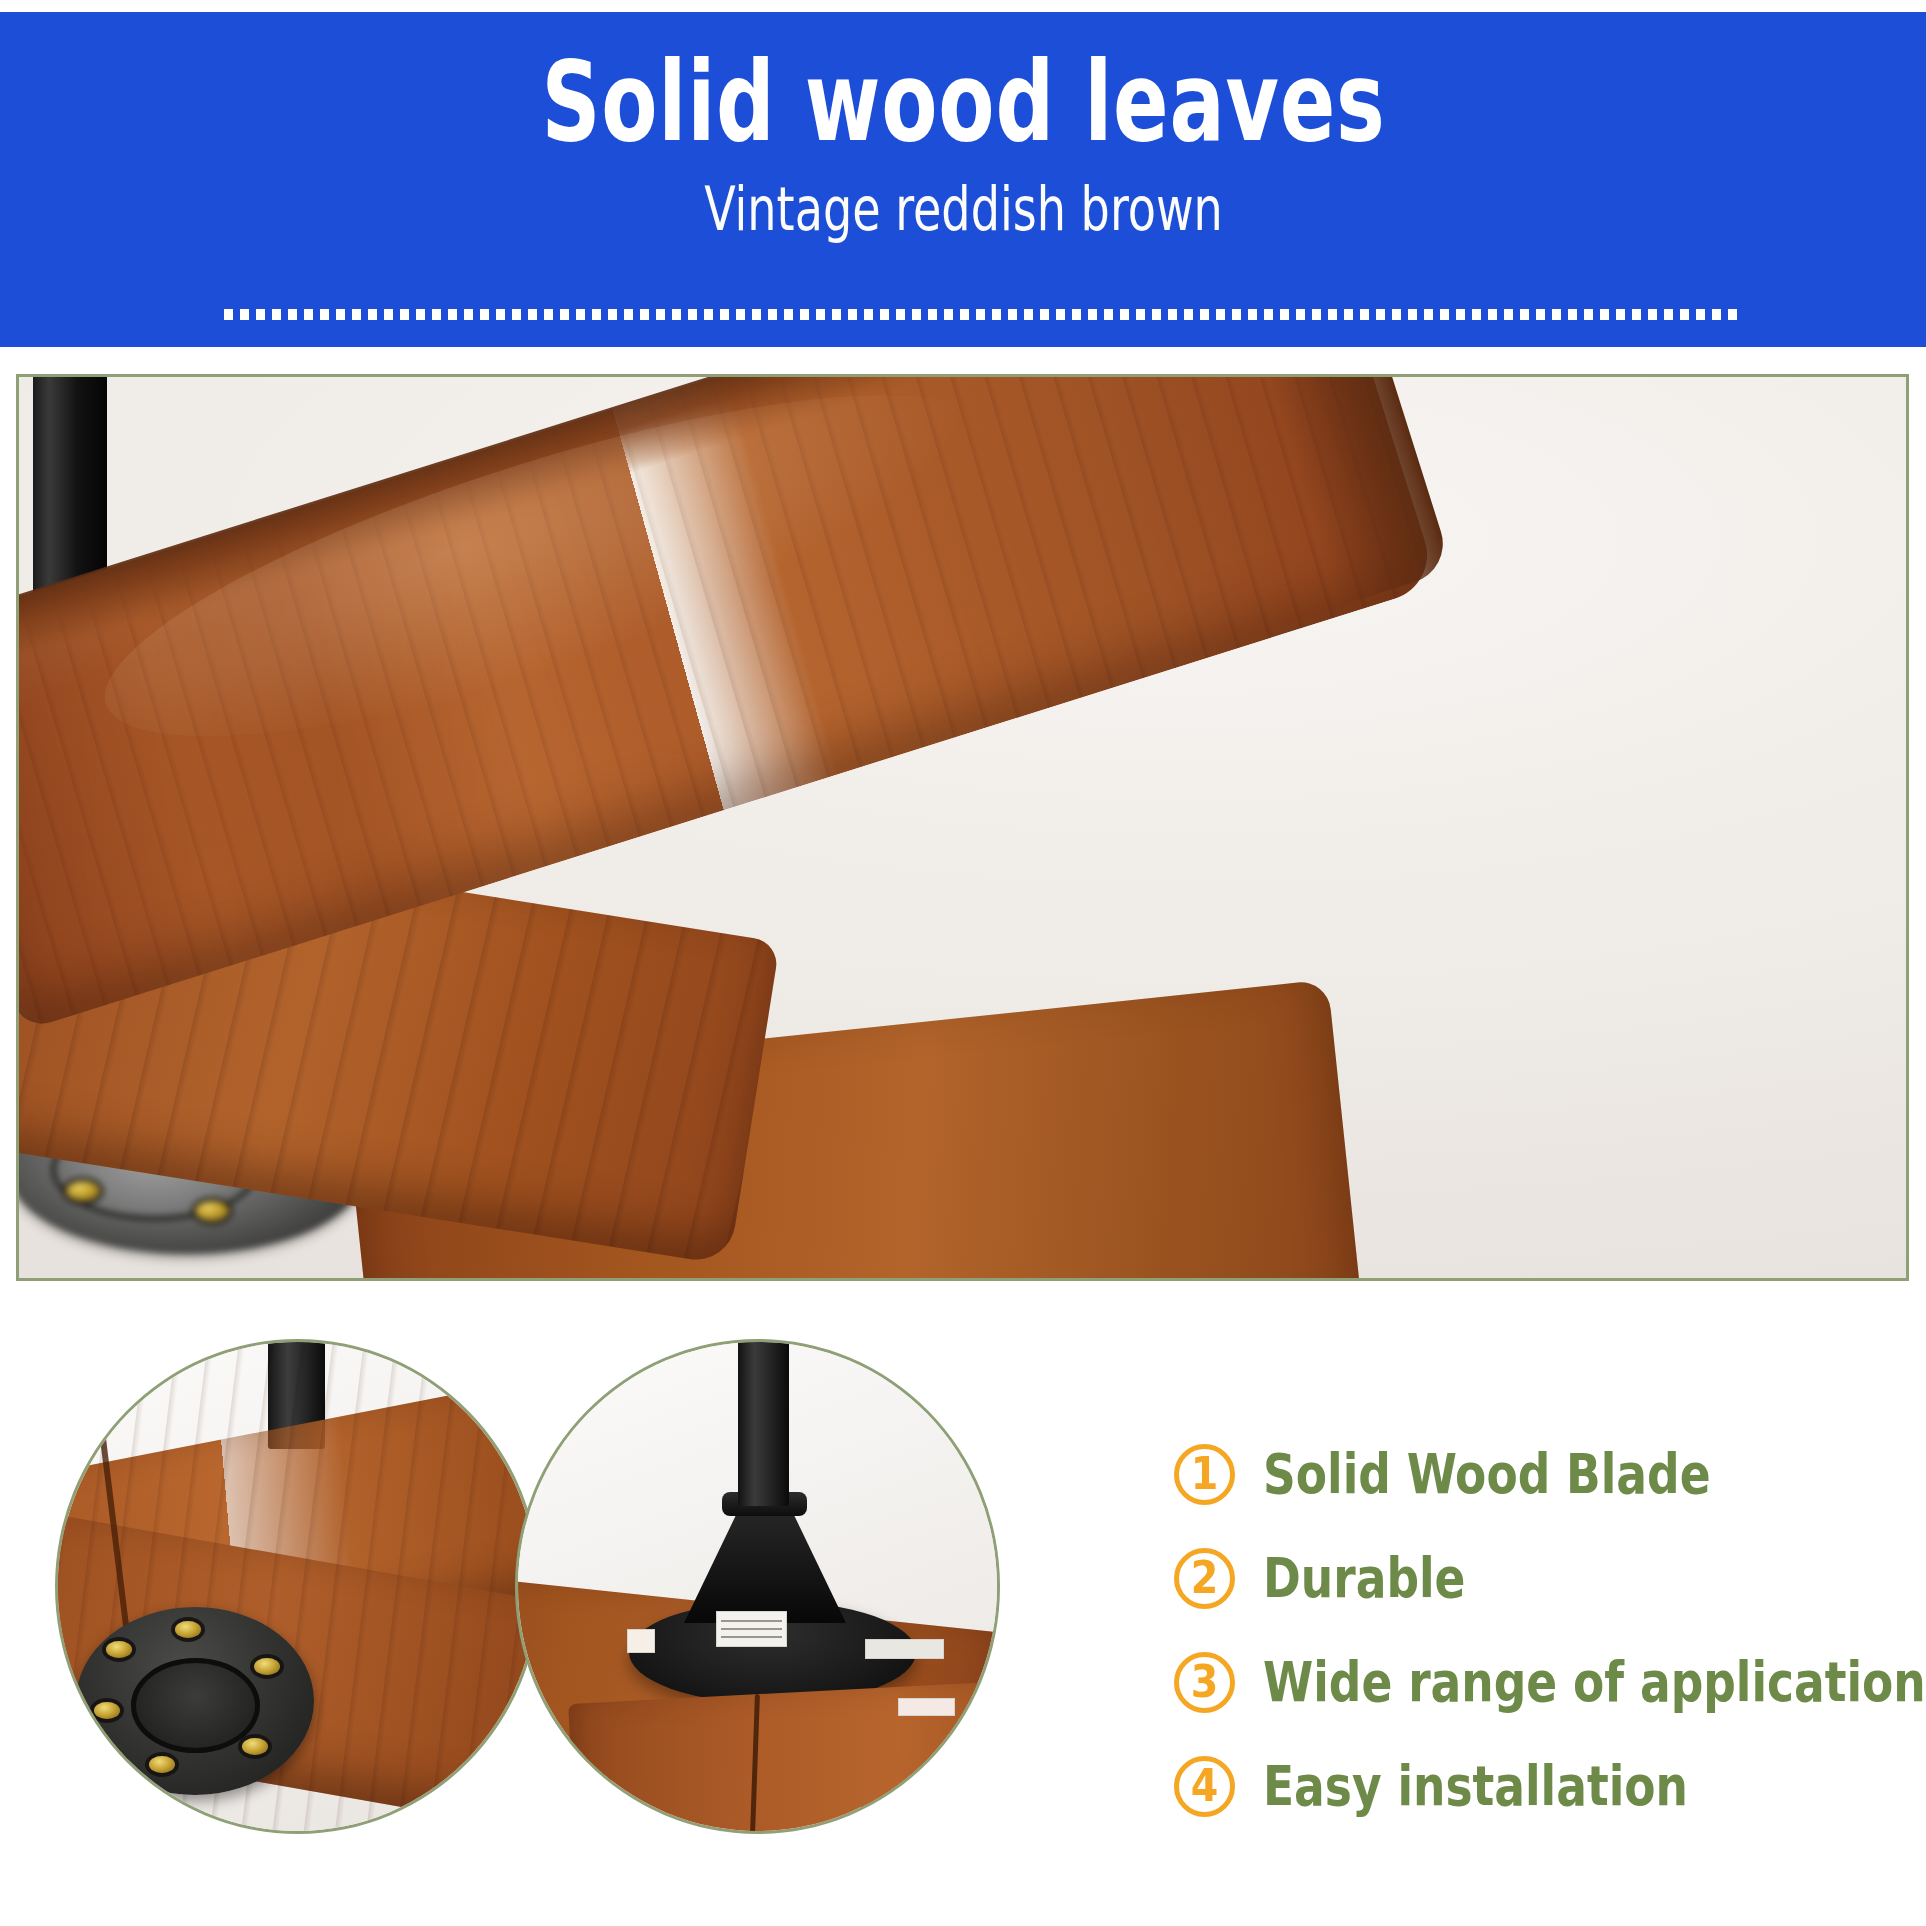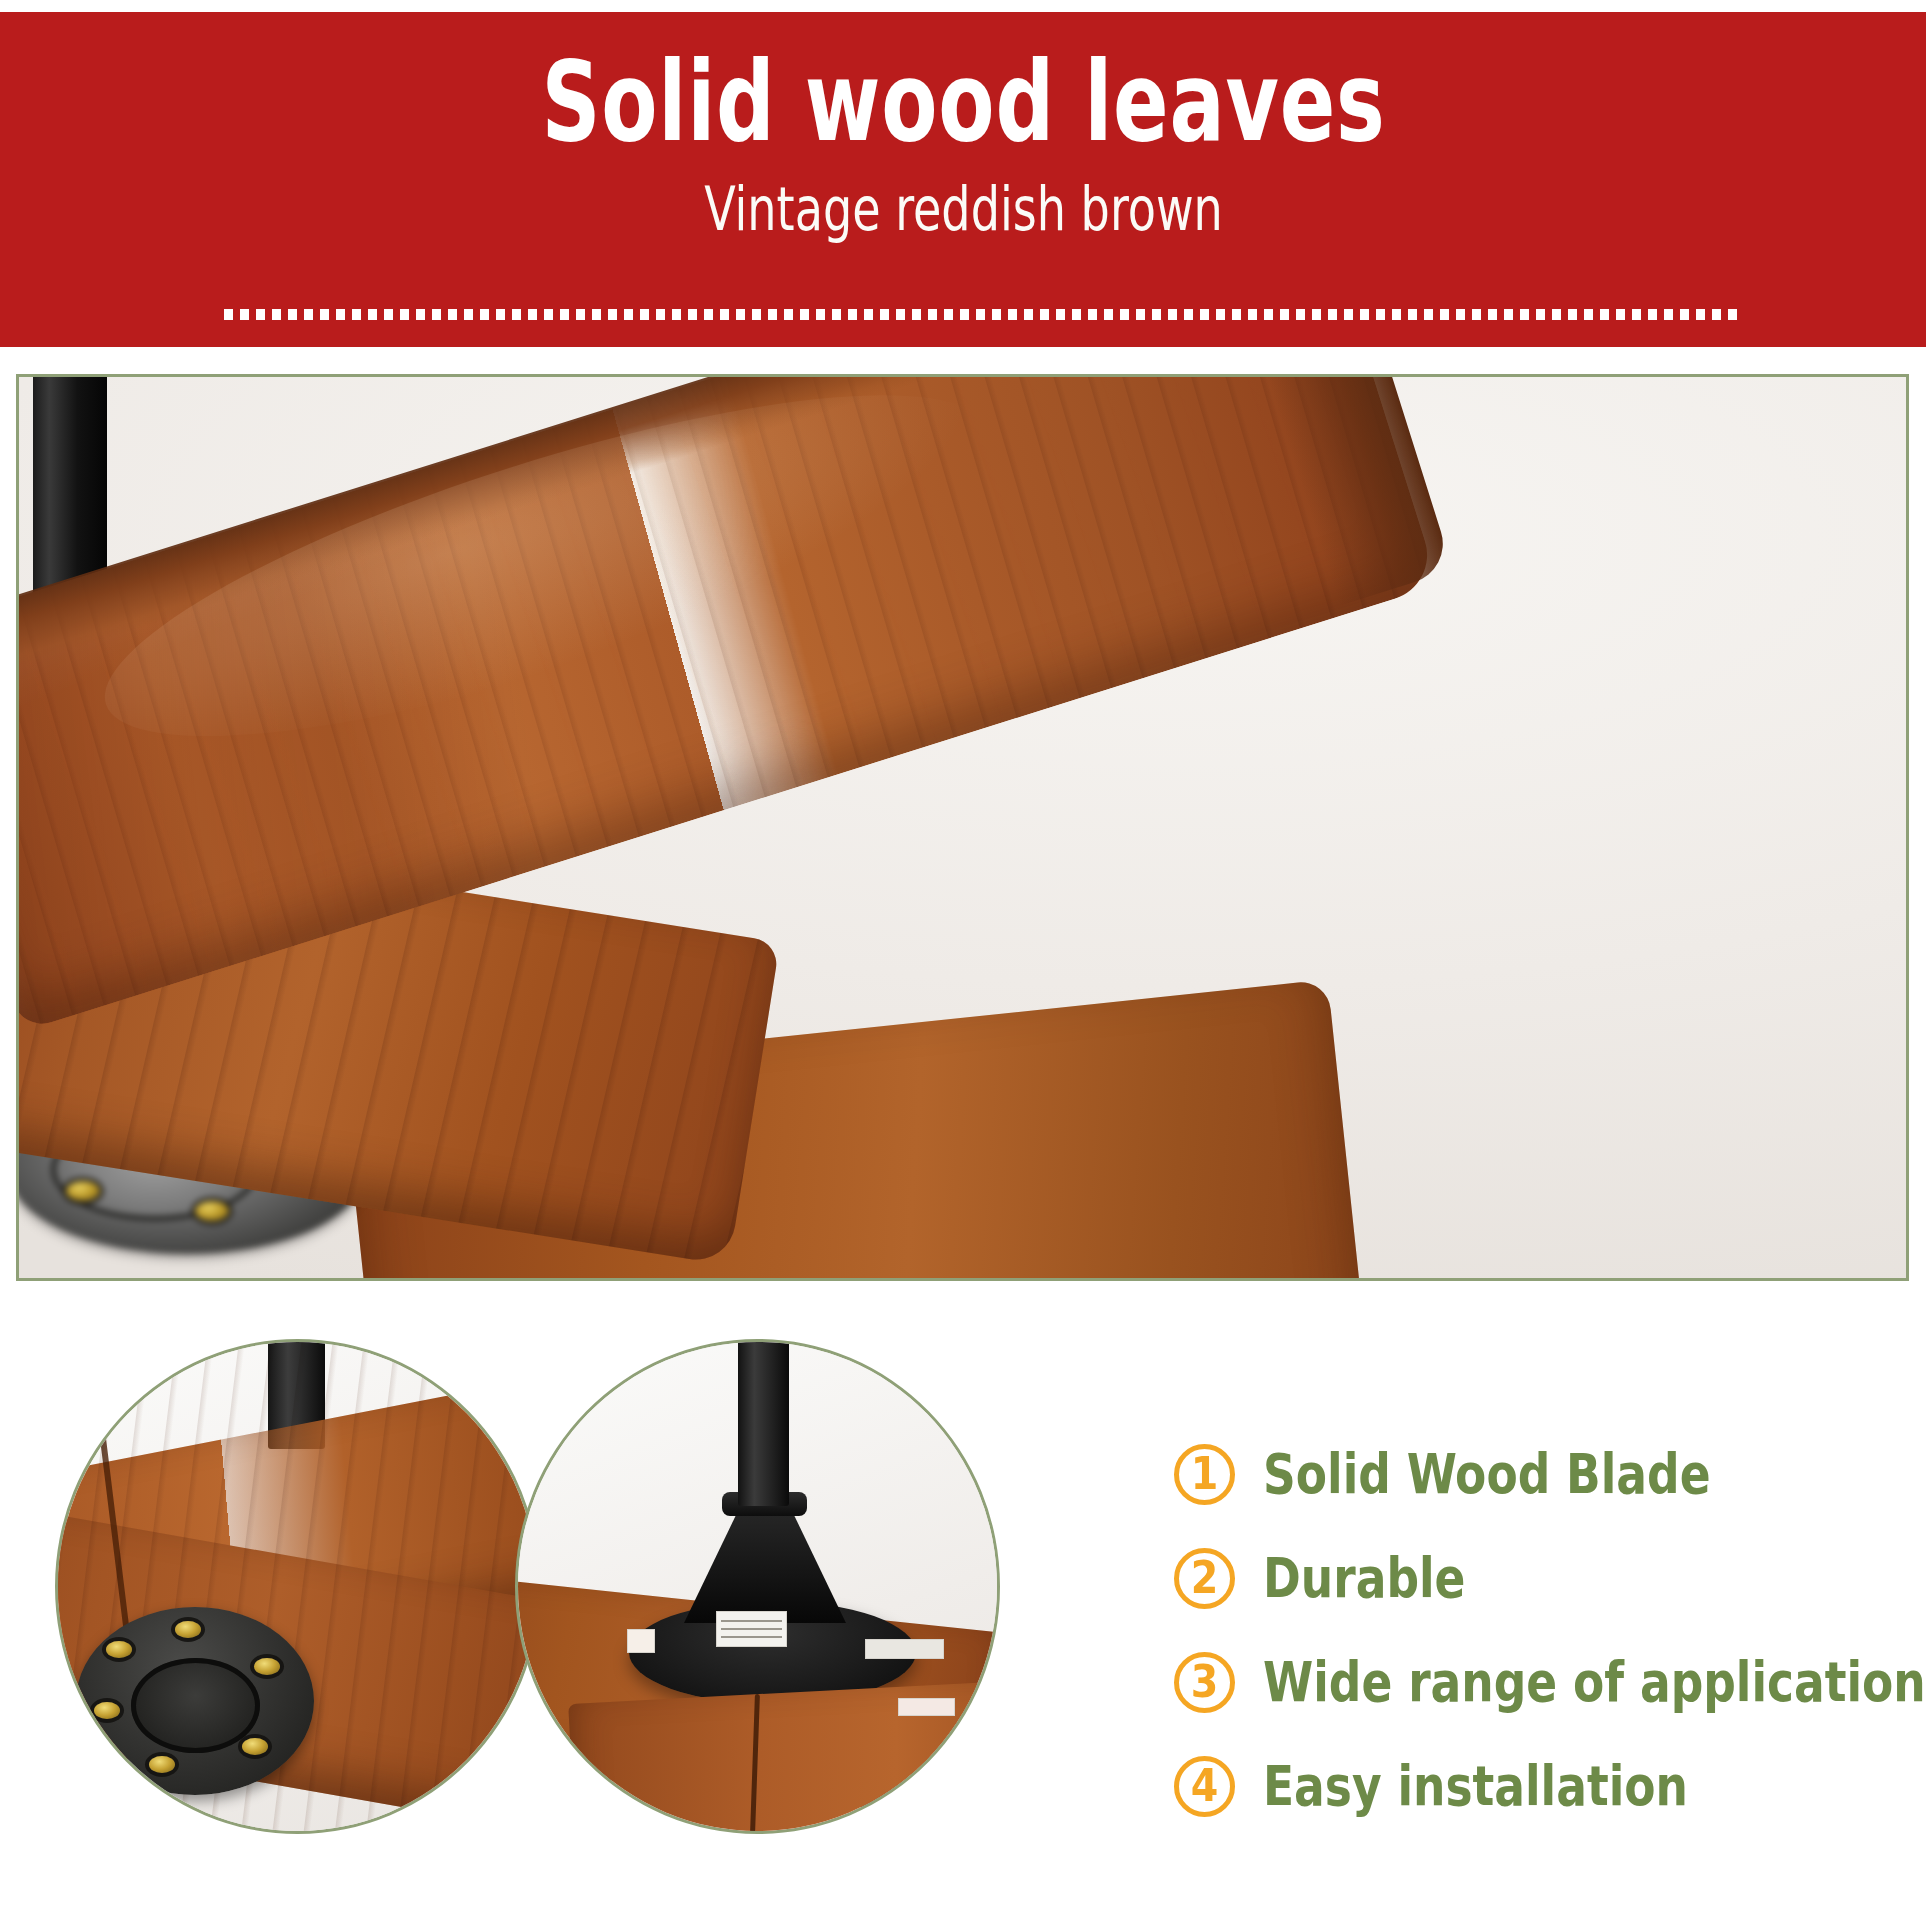--- a/index.html
+++ b/index.html
@@ -1,21 +1,21 @@
 <!DOCTYPE html>
 <html><head>
 <meta charset="utf-8">
 <style>
   html,body{margin:0;padding:0;background:#ffffff;}
   body{width:1927px;height:1927px;font-family:"Liberation Sans",sans-serif;overflow:hidden;position:relative;}
 
   
   .header{
     position:absolute;left:0;top:12px;width:1927px;height:335px;
-    background:#b91c1c;
+    background:#1d4ed8;
   }
   .header-title{
     position:absolute;left:0;top:34px;width:1927px;text-align:center;
     color:#ffffff;font-size:111px;line-height:1;font-weight:bold;
     font-family:"Liberation Sans Narrow","DejaVu Sans Condensed","Liberation Sans",sans-serif;
     transform:scaleX(.82);transform-origin:50% 50%;
     letter-spacing:1px;white-space:nowrap;
   }
   .header-sub{
     position:absolute;left:0;top:166px;width:1927px;text-align:center;

